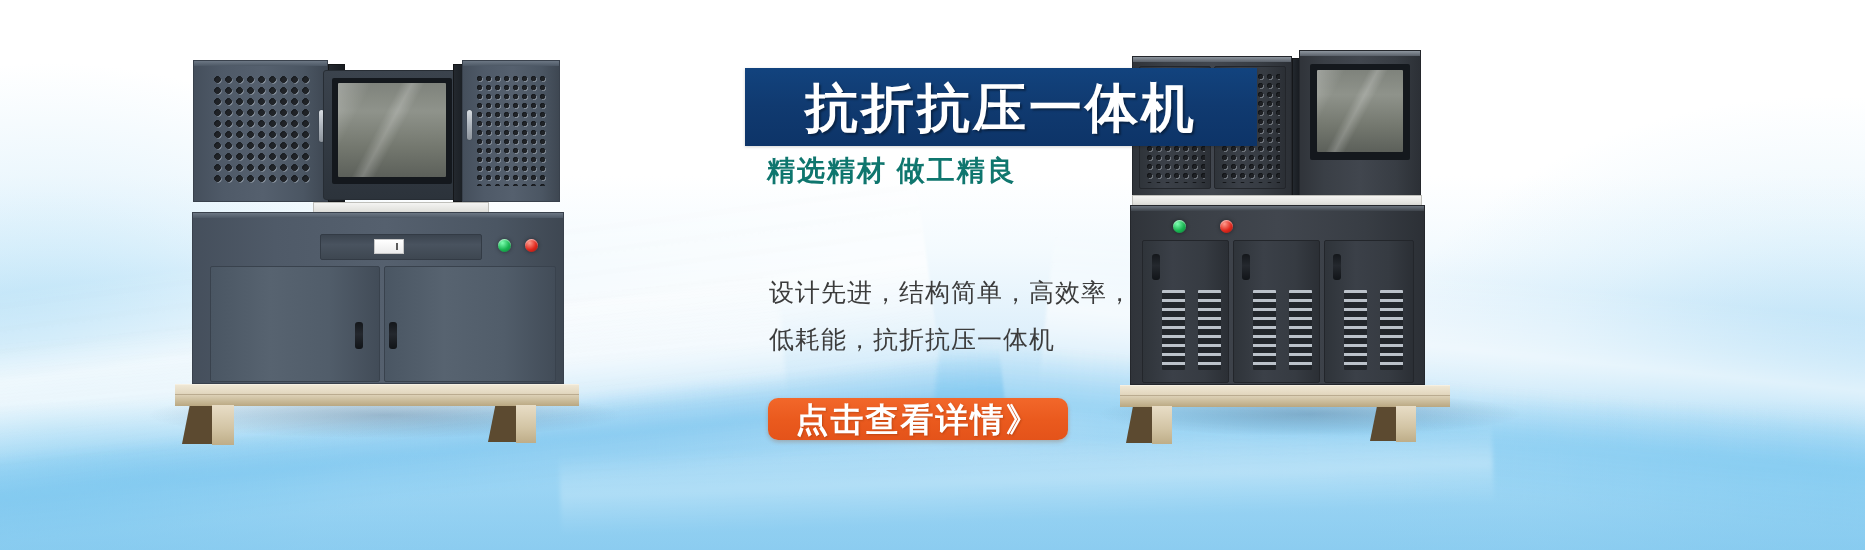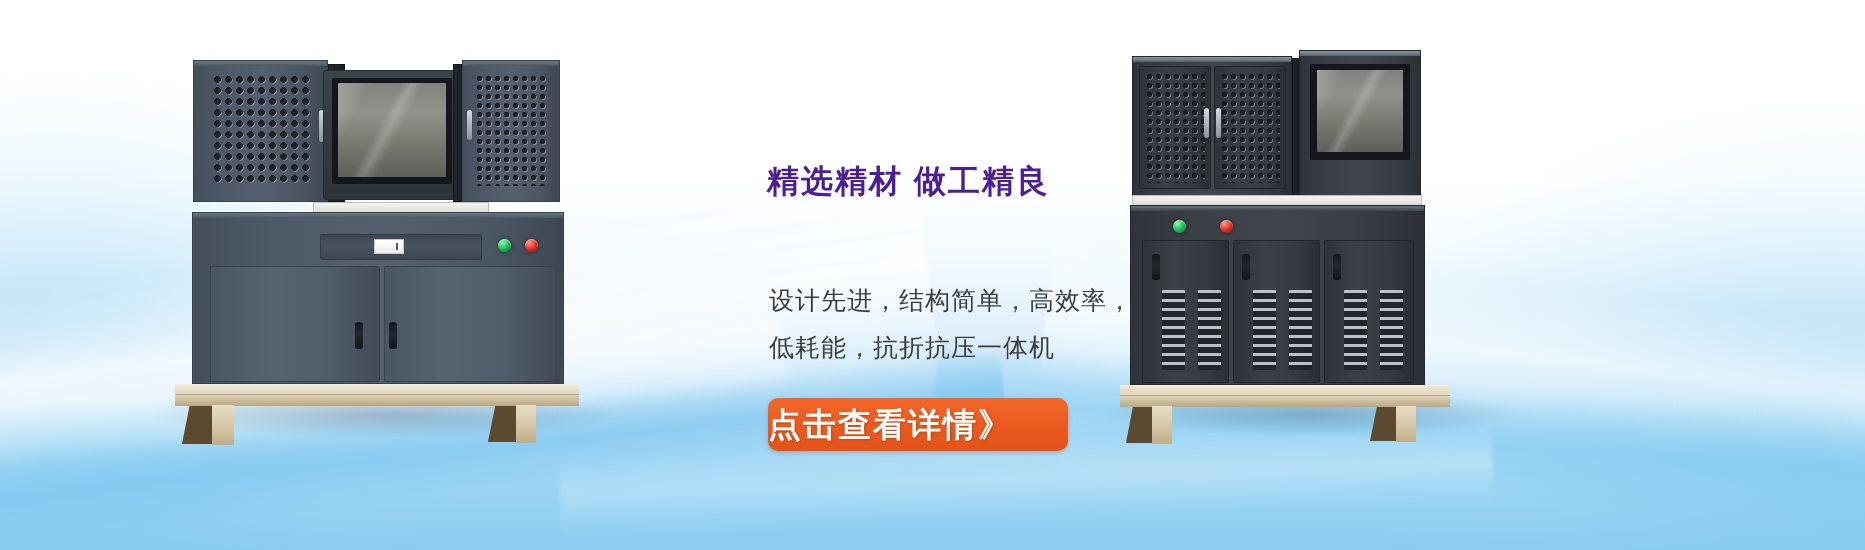--- a/index.html
+++ b/index.html
@@ -240,54 +240,53 @@
     color:#ffffff;
     font-size:53px;
     font-weight:bold;
     letter-spacing:3px;
     line-height:1;
     text-shadow:2px 2px 2px rgba(0,0,0,.35);
     white-space:nowrap;
   }
 
   .line-orange {
-    position:absolute; left:22px; top:92px;
-    color:#4c1d95;
-    font-size:32px;
+    position:absolute; left:22px; top:84px;
+    color:#0f766e;
+    font-size:28px;
     font-weight:bold;
     letter-spacing:2px;
     white-space:nowrap;
     text-shadow:0 1px 1px rgba(255,255,255,.6);
   }
   .line-navy {
     position:absolute; left:22px; top:147px;
     color:#10407a;
     font-size:36px;
     font-weight:bold;
     letter-spacing:2px;
     white-space:nowrap;
     text-shadow:0 1px 1px rgba(255,255,255,.6);
   }
   .line-desc {
     position:absolute; left:24px;
     color:#3c3c3c;
     font-size:25px;
     letter-spacing:1px;
     white-space:nowrap;
-    margin-top:8px;
   }
   .desc1 { top:208px; }
   .desc2 { top:255px; }
 
   .cta {
     position:absolute; left:23px; top:330px;
-    width:300px; height:53px;
+    width:300px; height:42px;
     background:linear-gradient(to bottom,#f2672a 0%,#ea5a1e 52%,#e4531a 100%);
     border-radius:10px;
-    display:flex; align-items:center; 
+    display:flex; align-items:center; justify-content:center;
     box-shadow:0 2px 4px rgba(150,60,10,.28);
     cursor:pointer;
   }
   .cta .cta-text {
     color:#ffffff;
     font-size:33px;
     font-weight:bold;
     letter-spacing:2px;
     line-height:1;
     white-space:nowrap;
@@ -407,20 +406,23 @@
       <div class="pallet-seam" style="top:9px;"></div>
     </div>
     <div class="pallet-shadow" style="left:6px; top:367px; width:38px; height:36px; clip-path:polygon(18% 0,100% 0,78% 100%,0 100%);"></div>
     <div class="pallet-foot" style="left:32px; top:366px; width:20px; height:38px;"></div>
     <div class="pallet-shadow" style="left:250px; top:367px; width:38px; height:34px; clip-path:polygon(18% 0,100% 0,80% 100%,0 100%);"></div>
     <div class="pallet-foot" style="left:276px; top:366px; width:20px; height:36px;"></div>
   </div>
 
   <div id="copy">
 
+    <div class="title-band">
+      <span class="title-text">抗折抗压一体机</span>
+    </div>
 
     <div class="line-orange">精选精材  做工精良</div>
 
     <div class="line-desc desc1">设计先进，结构简单，高效率，</div>
     <div class="line-desc desc2">低耗能，抗折抗压一体机</div>
 
     <div class="cta">
       <span class="cta-text">点击查看详情》</span>
     </div>
   </div>

